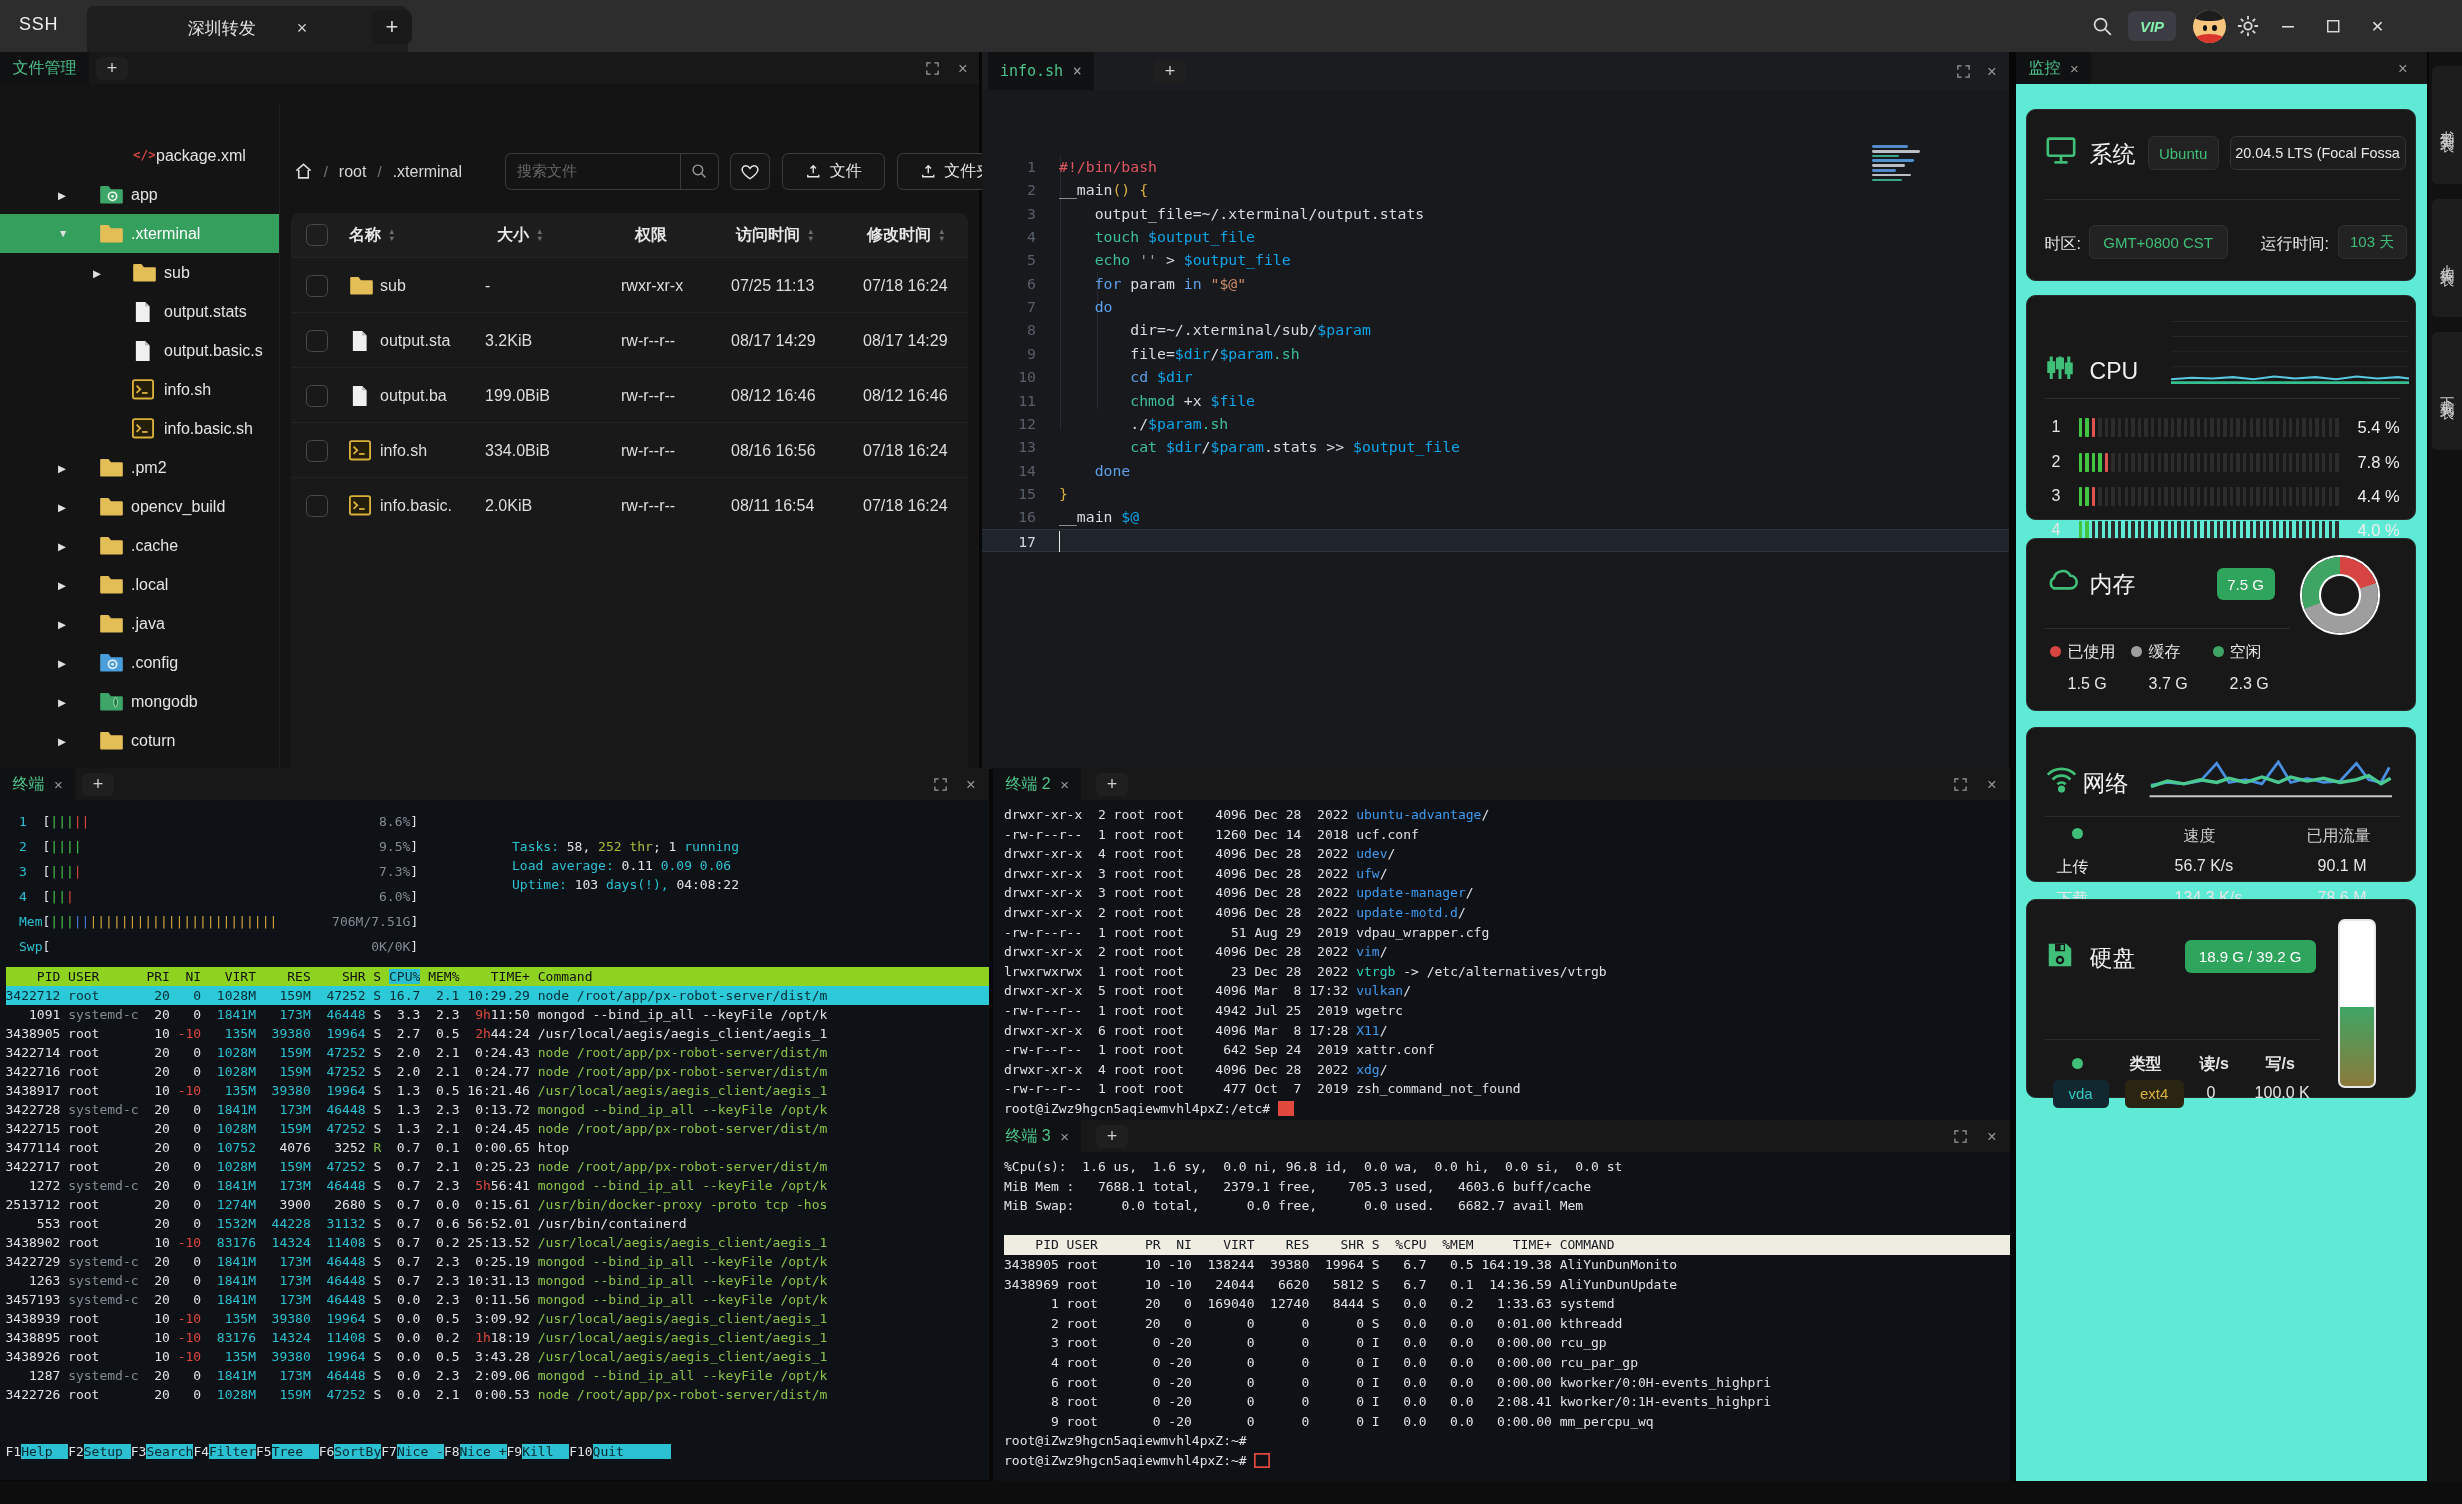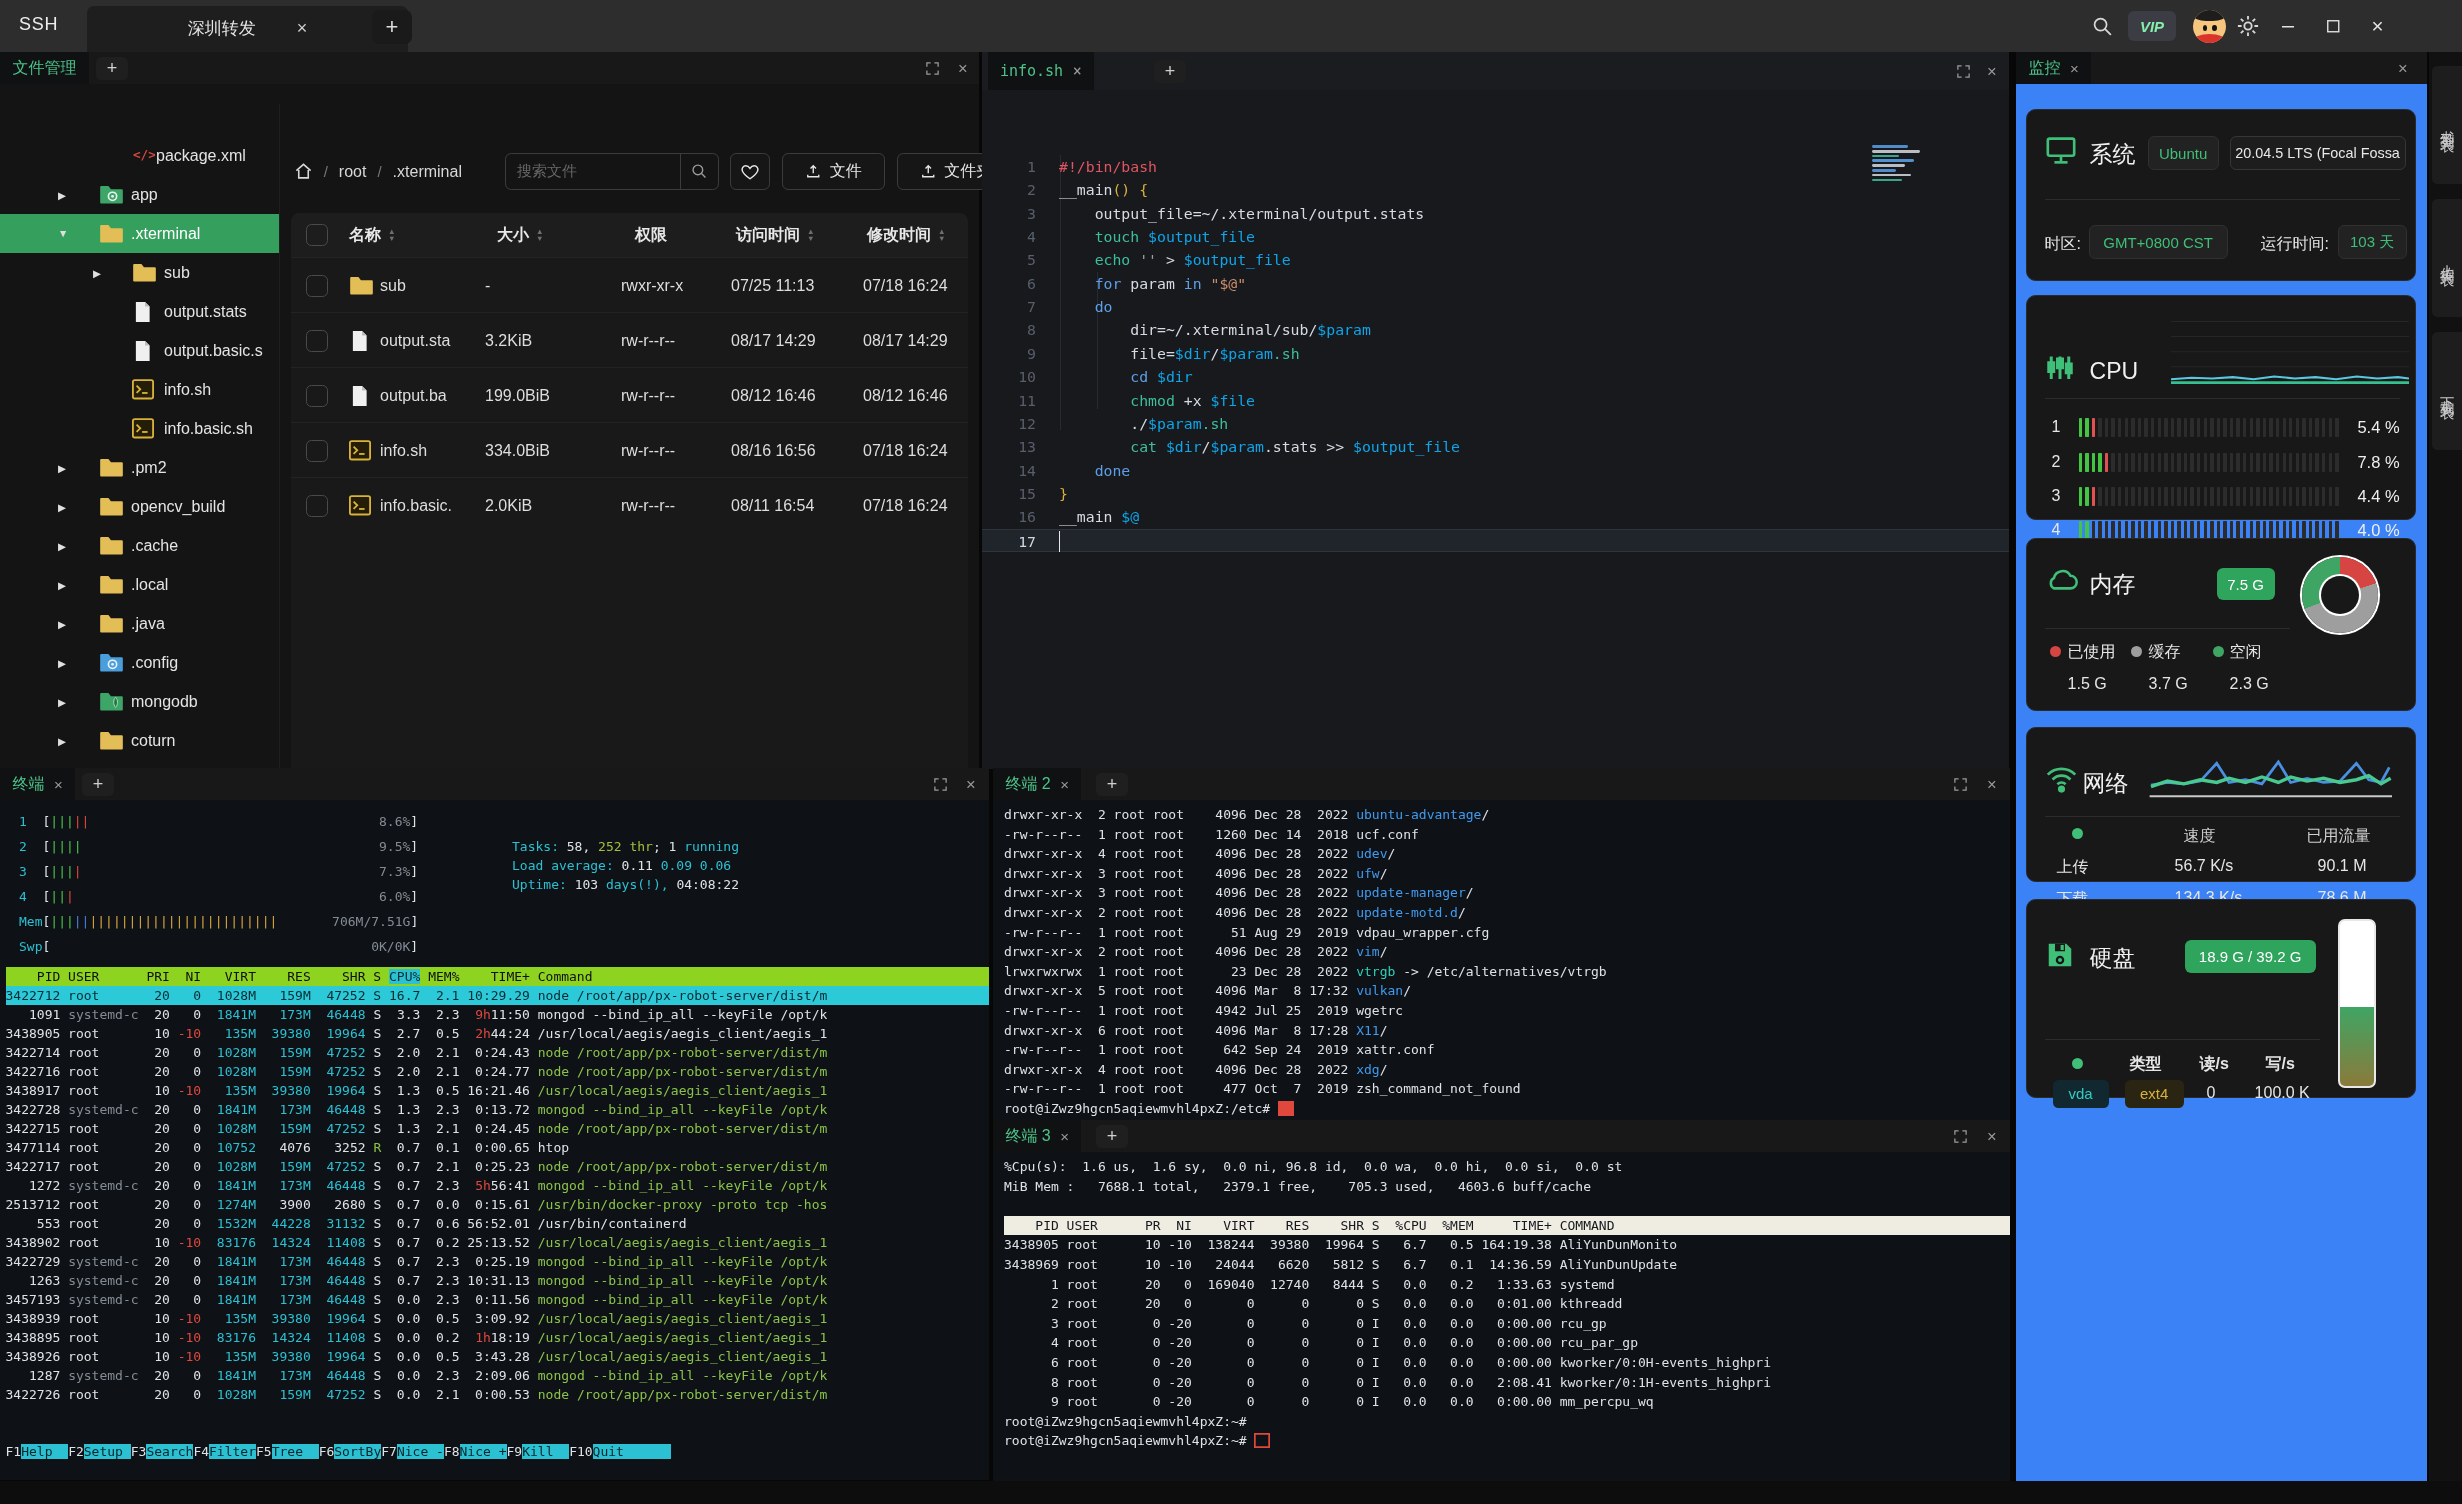--- a/index.html
+++ b/index.html
@@ -74,21 +74,21 @@
   .eline.cur{background:#20242b;border-top:1px solid #2e333c;border-bottom:1px solid #2e333c}
   .eline.cur .eln{color:#cfd6e0}
   .cw{color:#d6dae2}.ck{color:#5d9fe8}.ct{color:#3dbf9e}.cv{color:#0ea5e9}
   .cy{color:#d9b13b}.co{color:#cf8e6d}.cr{color:#e05561}.cs{color:#98a0aa}
   .eguide{position:absolute;width:1px;background:#262b33}
   #minimap{left:890px;top:43px;width:60px;height:54px;opacity:.85}
   #minimap div{height:2.7px;margin:2.1px 0;border-radius:1.4px}
   .ecursor{position:absolute;width:1.4px;height:20.6px;background:#e8e8e8}
 
   
-  #monitor{left:2016px;top:52px;width:411px;height:1453px;background:#3b82f6}
+  #monitor{left:2016px;top:52px;width:411px;height:1453px;background:#5eead4}
   .mcard{position:absolute;left:9.6px;width:390px;background:#181818;border:1.4px solid #2a2a2a;border-radius:9.6px}
   .mtitle{position:absolute;color:#f0f0f0;font-size:23px}
   .badge-green{position:absolute;background:#2fa45c;color:#fff;border-radius:6.2px;font-size:15px;
                display:flex;align-items:center;justify-content:center}
   .badge-dark{position:absolute;background:#222;border:0.7px solid #303030;color:#3fbf77;border-radius:6.2px;
               font-size:15px;display:flex;align-items:center;justify-content:center}
   .badge-ver{position:absolute;background:#1d1d1d;border:1.4px solid #363636;color:#e8e8e8;border-radius:6.2px;
              font-size:14.4px;display:flex;align-items:center;justify-content:center;white-space:nowrap;overflow:hidden}
   .mdiv{position:absolute;height:1px;background:#2c2c2c}
   .mlabel{position:absolute;color:#e6e6e6;font-size:16px}
@@ -732,20 +732,21 @@
       <div class="pico" style="left:956px">
         <svg width="15" height="15" viewBox="0 0 24 24" fill="none" stroke="#9a9a9a" stroke-width="2">
             <path d="M3 9V3h6M21 9V3h-6M3 15v6h6M21 15v6h-6"></path>
           </svg>
       </div>
       <div class="pico" style="left:987px">×</div>
     </div>
     <div id="t3c" class="tcontent" style="left:0;top:37px;width:1017px;padding-left:11px">
         <div class="tl"><span class="w">%Cpu(s):  1.6 us,  1.6 sy,  0.0 ni, 96.8 id,  0.0 wa,  0.0 hi,  0.0 si,  0.0 st</span></div>
         <div class="tl"><span class="w">MiB Mem :   7688.1 total,   2379.1 free,    705.3 used,   4603.6 buff/cache</span></div>
+        <div class="tl"><span class="w">MiB Swap:      0.0 total,      0.0 free,      0.0 used.   6682.7 avail Mem</span></div>
         <div class="tl"><span class="w"> </span></div>
         <div class="tl hdr3"><span class="w">    PID USER      PR  NI    VIRT    RES    SHR S  %CPU  %MEM     TIME+ COMMAND</span></div>
         <div class="tl"><span class="w">3438905 root      10 -10  138244  39380  19964 S   6.7   0.5 164:19.38 AliYunDunMonito</span></div>
         <div class="tl"><span class="w">3438969 root      10 -10   24044   6620   5812 S   6.7   0.1  14:36.59 AliYunDunUpdate</span></div>
         <div class="tl"><span class="w">      1 root      20   0  169040  12740   8444 S   0.0   0.2   1:33.63 systemd</span></div>
         <div class="tl"><span class="w">      2 root      20   0       0      0      0 S   0.0   0.0   0:01.00 kthreadd</span></div>
         <div class="tl"><span class="w">      3 root       0 -20       0      0      0 I   0.0   0.0   0:00.00 rcu_gp</span></div>
         <div class="tl"><span class="w">      4 root       0 -20       0      0      0 I   0.0   0.0   0:00.00 rcu_par_gp</span></div>
         <div class="tl"><span class="w">      6 root       0 -20       0      0      0 I   0.0   0.0   0:00.00 kworker/0:0H-events_highpri</span></div>
         <div class="tl"><span class="w">      8 root       0 -20       0      0      0 I   0.0   0.0   2:08.41 kworker/0:1H-events_highpri</span></div>

